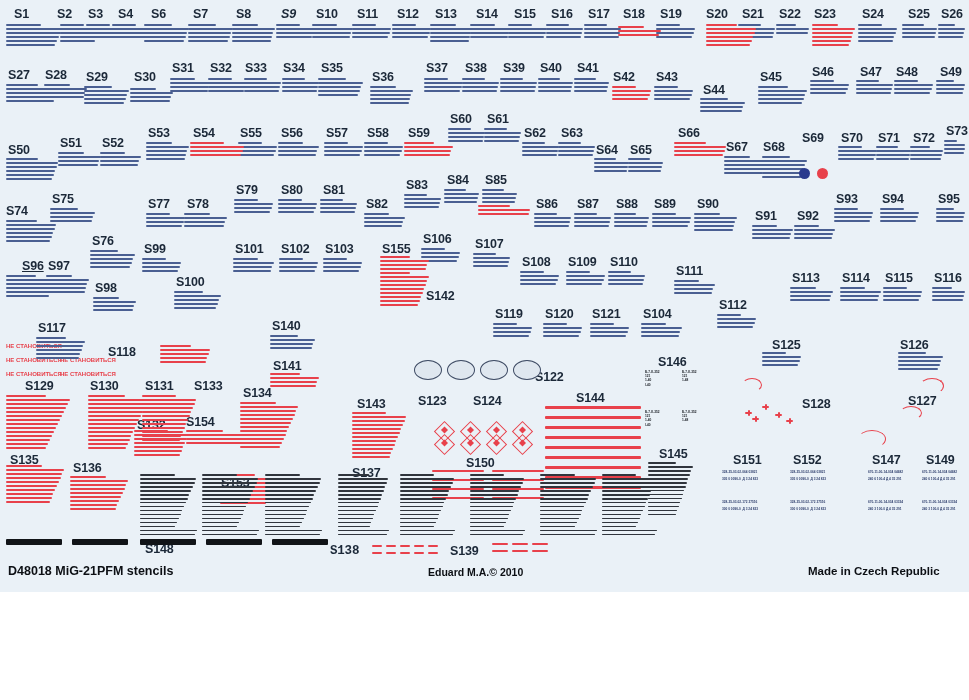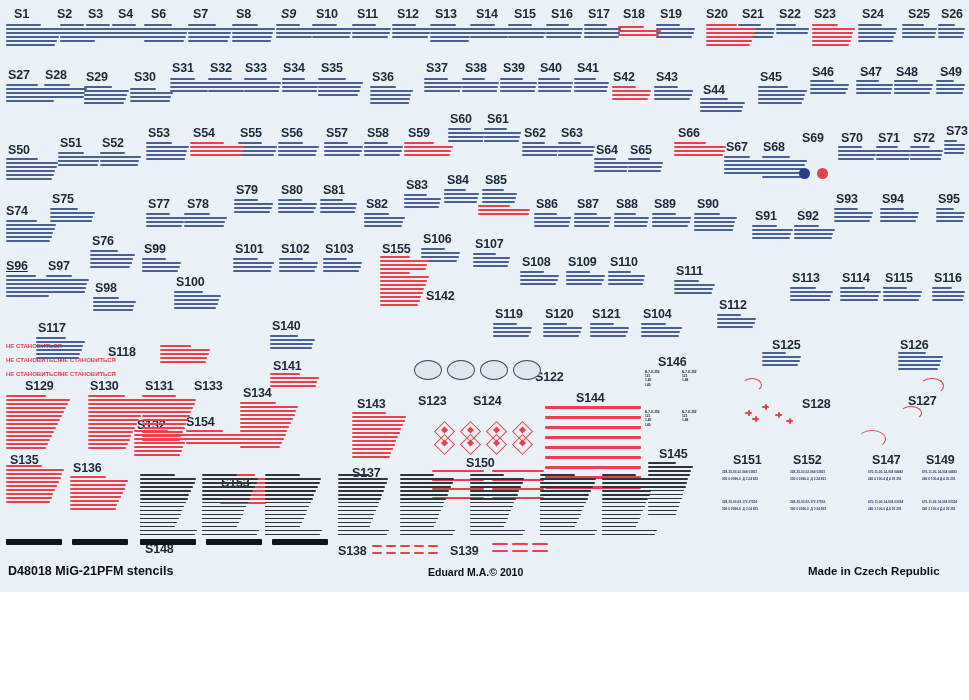--- a/index.html
+++ b/index.html
@@ -212,21 +212,21 @@
       <div class="label" style="left: 536px; top: 197px;">S86</div>
       <div class="label" style="left: 577px; top: 197px;">S87</div>
       <div class="label" style="left: 616px; top: 197px;">S88</div>
       <div class="label" style="left: 654px; top: 197px;">S89</div>
       <div class="label" style="left: 697px; top: 197px;">S90</div>
       <div class="label" style="left: 755px; top: 209px;">S91</div>
       <div class="label" style="left: 797px; top: 209px;">S92</div>
       <div class="label" style="left: 836px; top: 192px;">S93</div>
       <div class="label" style="left: 882px; top: 192px;">S94</div>
       <div class="label" style="left: 938px; top: 192px;">S95</div>
-      <div class="label" style="left: 6px; top: 259px; text-decoration: underline;">S96</div>
+      <div class="label" style="left: 22px; top: 259px; text-decoration: underline;">S96</div>
       <div class="label" style="left: 48px; top: 259px;">S97</div>
       <div class="label" style="left: 95px; top: 281px;">S98</div>
       <div class="label" style="left: 144px; top: 242px;">S99</div>
       <div class="label" style="left: 176px; top: 275px;">S100</div>
       <div class="label" style="left: 235px; top: 242px;">S101</div>
       <div class="label" style="left: 281px; top: 242px;">S102</div>
       <div class="label" style="left: 325px; top: 242px;">S103</div>
       <div class="label" style="left: 643px; top: 307px;">S104</div>
       <div class="label" style="left: 475px; top: 237px;">S107</div>
       <div class="label" style="left: 423px; top: 232px;">S106</div>
@@ -253,21 +253,21 @@
       <div class="label" style="left: 802px; top: 397px;">S128</div>
       <div class="label" style="left: 25px; top: 379px;">S129</div>
       <div class="label" style="left: 90px; top: 379px;">S130</div>
       <div class="label" style="left: 145px; top: 379px;">S131</div>
       <div class="label" style="left: 137px; top: 418px;">S132</div>
       <div class="label" style="left: 194px; top: 379px;">S133</div>
       <div class="label" style="left: 243px; top: 386px;">S134</div>
       <div class="label" style="left: 10px; top: 453px;">S135</div>
       <div class="label" style="left: 73px; top: 461px;">S136</div>
       <div class="label" style="left: 352px; top: 466px;">S137</div>
-      <div class="label" style="left: 338px; top: 544px;">S138</div>
+      <div class="label" style="left: 330px; top: 544px; font-family: Liberation Mono, monospace;">S138</div>
       <div class="label" style="left: 450px; top: 544px;">S139</div>
       <div class="label" style="left: 272px; top: 319px;">S140</div>
       <div class="label" style="left: 273px; top: 359px;">S141</div>
       <div class="label" style="left: 426px; top: 289px;">S142</div>
       <div class="label" style="left: 357px; top: 397px;">S143</div>
       <div class="label" style="left: 576px; top: 391px;">S144</div>
       <div class="label" style="left: 659px; top: 447px;">S145</div>
       <div class="label" style="left: 658px; top: 355px;">S146</div>
       <div class="label" style="left: 872px; top: 453px;">S147</div>
       <div class="label" style="left: 145px; top: 542px;">S148</div>

